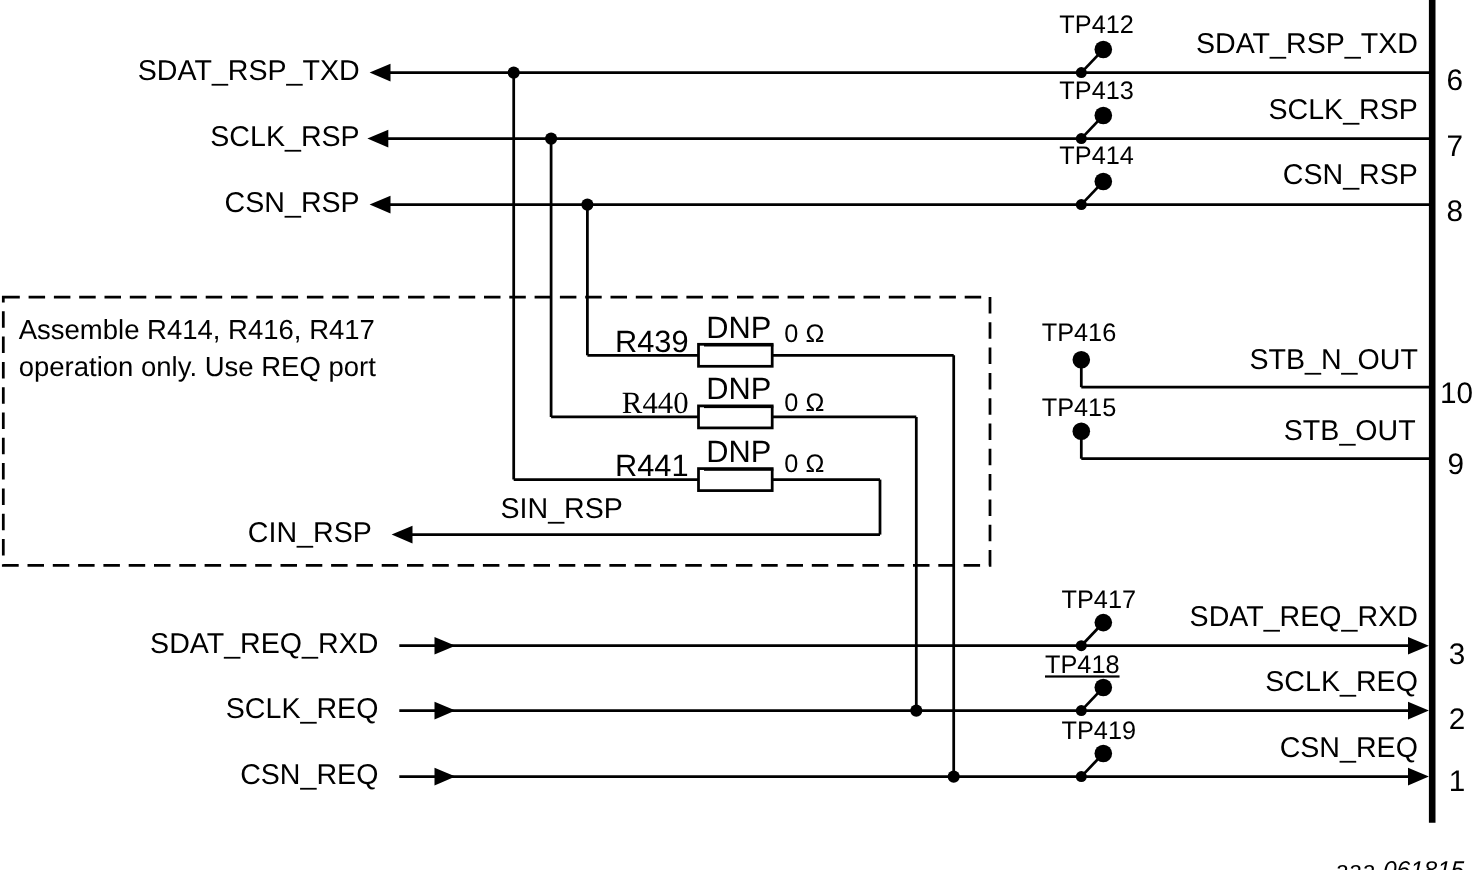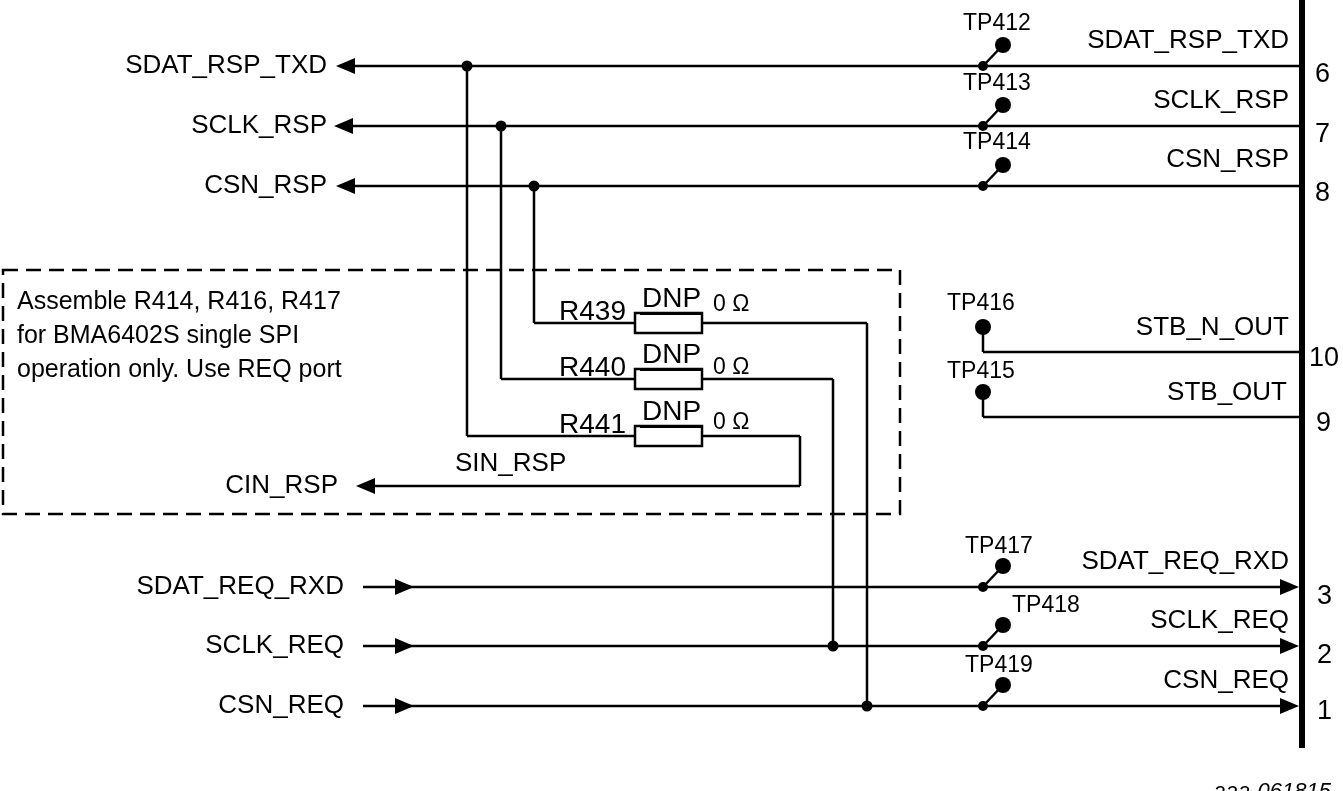--- a/index.html
+++ b/index.html
@@ -147,43 +147,42 @@
   <span class="lbl" style="top:171px; right:1016px;">CSN_RSP</span>
   <span class="lbl" style="top:471px; right:1005px;">CIN_RSP</span>
   <span class="lbl" style="top:572px; right:999px;">SDAT_REQ_RXD</span>
   <span class="lbl" style="top:631px; right:999px;">SCLK_REQ</span>
   <span class="lbl" style="top:691px; right:999px;">CSN_REQ</span>
 
   <span class="lbl" style="top:449px; left:455px;">SIN_RSP</span>
 
   <div class="note">
     <span>Assemble R414, R416, R417</span>
-    <span>for BMA6402S single SPI</span>
     <span>operation only. Use REQ port</span>
   </div>
 
   <span class="res" style="top:297px; right:717px;">R439</span>
   <span class="res dnp" style="top:284px; left:640px;">DNP</span>
   <span class="val" style="top:292px; left:713px;">0 Ω</span>
 
-  <span class="res" style="top:353px; right:717px;">R440</span>
+  <span class="res" style="top:353px; right:717px;font-family:Liberation Serif, serif;">R440</span>
   <span class="res dnp" style="top:340px; left:640px;">DNP</span>
   <span class="val" style="top:355px; left:713px;">0 Ω</span>
 
   <span class="res" style="top:410px; right:717px;">R441</span>
   <span class="res dnp" style="top:397px; left:640px;">DNP</span>
   <span class="val" style="top:410px; left:713px;">0 Ω</span>
 
   <span class="tp" style="top:11px;  left:963px;">TP412</span>
   <span class="tp" style="top:71px;  left:963px;">TP413</span>
   <span class="tp" style="top:130px; left:963px;">TP414</span>
   <span class="tp" style="top:291px; left:947px;">TP416</span>
   <span class="tp" style="top:359px; left:947px;">TP415</span>
   <span class="tp" style="top:534px; left:965px;">TP417</span>
-  <span class="tp" style="top:593px; left:1012px;">TP418</span>
+  <span class="tp" style="top:593px; left:950px;text-decoration:underline;">TP418</span>
   <span class="tp" style="top:653px; left:965px;">TP419</span>
 
   <span class="lbl" style="top:26px;  right:54px;">SDAT_RSP_TXD</span>
   <span class="lbl" style="top:86px;  right:54px;">SCLK_RSP</span>
   <span class="lbl" style="top:145px; right:54px;">CSN_RSP</span>
   <span class="lbl" style="top:313px; right:54px;">STB_N_OUT</span>
   <span class="lbl" style="top:378px; right:56px;text-align:right;">STB_OUT</span>
   <span class="lbl" style="top:547px; right:54px;">SDAT_REQ_RXD</span>
   <span class="lbl" style="top:606px; right:54px;">SCLK_REQ</span>
   <span class="lbl" style="top:666px; right:54px;">CSN_REQ</span>

